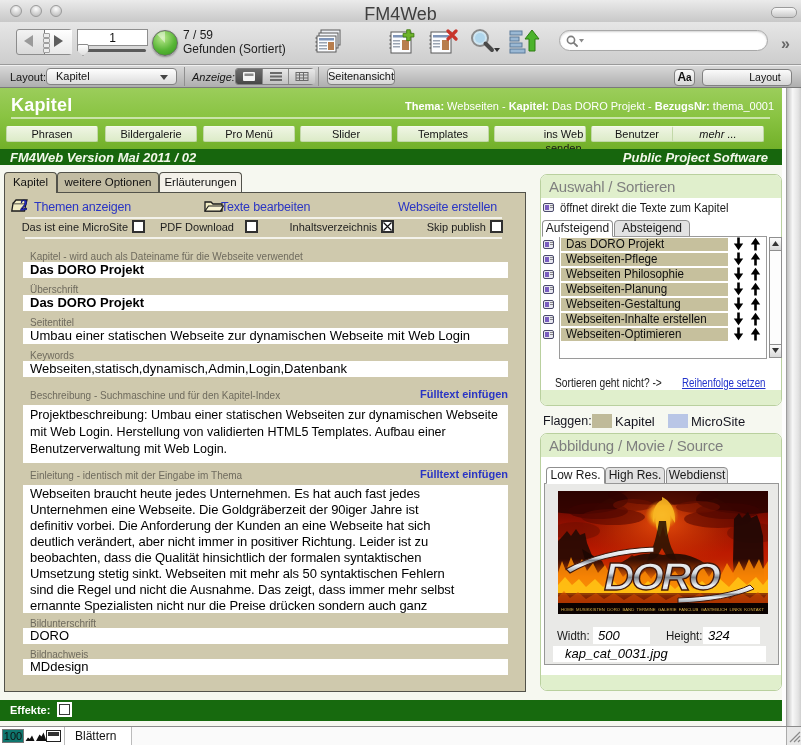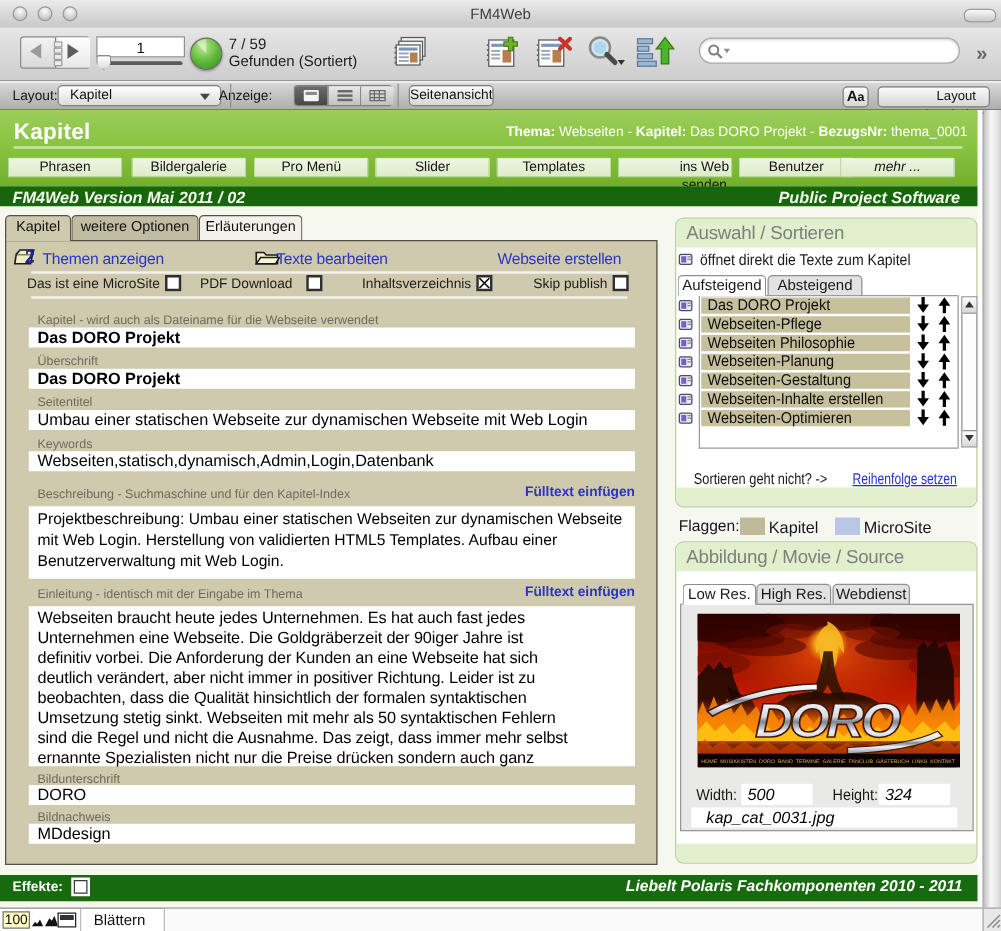--- a/index.html
+++ b/index.html
@@ -1,20 +1,20 @@
 <!DOCTYPE html>
 <html><head><meta charset="utf-8">
 <style>
 html,body{margin:0;padding:0;}
 body{width:801px;height:745px;position:relative;font-family:"Liberation Sans",sans-serif;overflow:hidden;background:#fff;}
 .abs{position:absolute;}
 
 #titlebar{left:0;top:0;width:801px;height:22px;background:linear-gradient(#ebebeb,#d2d2d2 70%,#c8c8c8);border-bottom:1px solid #9b9b9b;}
 .tl{width:12px;height:12px;border-radius:50%;top:5px;background:radial-gradient(circle at 50% 30%,#fdfdfd,#cfcfcf 60%,#b5b5b5);border:1px solid #9a9a9a;box-sizing:border-box;}
-#wtitle{top:4px;left:0;width:801px;text-align:center;font-size:12px;color:#3f3f3f;}
+#wtitle{top:4px;left:0;width:801px;text-align:center;font-size:18px;color:#3f3f3f;}
 #capsule{left:771px;top:7px;width:24px;height:9px;border-radius:5px;background:linear-gradient(#fafafa,#c9c9c9);border:1px solid #9a9a9a;}
 #tb1{left:0;top:22px;width:801px;height:43px;background:linear-gradient(#e6e6e6,#cdcdcd);border-bottom:1px solid #9a9a9a;box-sizing:border-box;}
 #tb2{left:0;top:65px;width:801px;height:23px;background:linear-gradient(#d8d8d8,#aeaeae);border-bottom:1px solid #7a7a7a;box-sizing:border-box;border-top:1px solid #f0f0f0;}
 
 #book{left:16px;top:29px;width:56px;height:26px;border:1px solid #8c8c8c;border-radius:3px;background:linear-gradient(#f3f3f3,#d9d9d9);box-sizing:border-box;}
 #book .pageR{position:absolute;left:27px;top:0px;width:27px;height:24px;background:linear-gradient(#ffffff,#e8e8e8);border-left:1px solid #777;}
 #book .bindN{position:absolute;left:25.5px;width:5px;height:2.5px;background:#ececec;border:1px solid #9f9f9f;border-radius:1px;}
 .arrL{width:0;height:0;border-top:6px solid transparent;border-bottom:6px solid transparent;border-right:9px solid #9a9a9a;}
 .arrR{width:0;height:0;border-top:6px solid transparent;border-bottom:6px solid transparent;border-left:9px solid #5e5e5e;}
 #recfield{left:77px;top:29px;width:71px;height:17px;background:#fff;border:1px solid #8e8e8e;box-sizing:border-box;font-size:12px;text-align:center;line-height:16px;color:#111;}
@@ -167,21 +167,21 @@
  <svg class="abs" style="left:566px;top:35px;" width="22" height="12" viewBox="0 0 22 12">
   <circle cx="5" cy="5" r="3.6" fill="none" stroke="#7d7d7d" stroke-width="1.6"></circle>
   <path d="M7.8,7.8 L11,11" stroke="#7d7d7d" stroke-width="1.8" stroke-linecap="round"></path>
   <path d="M13,4 l5,0 l-2.5,3.5 z" fill="#8a8a8a"></path>
  </svg>
 </div>
 
 <div class="abs" id="tb2"></div>
 <div class="abs tb2lab" style="left:10px;">Layout:</div>
 <div class="abs" id="layoutdd">Kapitel<span class="ddarr"></span></div>
-<div class="abs tb2lab" style="left:175px;">Anzeige:</div>
+<div class="abs tb2lab" style="left:192px;font-style:italic;">Anzeige:</div>
 <div class="abs" id="seg">
  <div class="c c1"><svg width="26" height="15" viewBox="0 0 26 15">
         <rect x="7" y="3" width="12" height="9" fill="#f4f4f4" rx="1"></rect>
         <rect x="8.5" y="4.5" width="9" height="2.5" fill="#8a8a8a"></rect>
       </svg></div>
  <div class="c c2"><svg width="26" height="15" viewBox="0 0 26 15">
         <g fill="#6a6a6a">
           <rect x="7" y="3" width="12" height="2"></rect>
           <rect x="7" y="6.5" width="12" height="2"></rect>
           <rect x="7" y="10" width="12" height="2"></rect>
@@ -499,25 +499,24 @@
  <div class="abs" style="left:557px;top:629px;font-size:12.5px;color:#1a1a1a;transform:scaleX(0.92);transform-origin:0 50%;">Width:</div>
  <div class="abs" style="left:593px;top:627px;width:57px;height:17px;background:#fff;font-size:13px;font-style:italic;line-height:17px;padding-left:5px;box-sizing:border-box;">500</div>
  <div class="abs" style="left:666px;top:629px;font-size:12.5px;color:#1a1a1a;transform:scaleX(0.92);transform-origin:0 50%;">Height:</div>
  <div class="abs" style="left:703px;top:627px;width:57px;height:17px;background:#fff;font-size:13px;font-style:italic;line-height:17px;padding-left:5px;box-sizing:border-box;">324</div>
  <div class="abs" style="left:553px;top:646px;width:213px;height:16px;background:#fff;font-size:13px;font-style:italic;line-height:16px;padding-left:12px;box-sizing:border-box;">kap_cat_0031.jpg</div>
 </div>
 
 <div class="abs" id="bgreen">
  <span style="position:absolute;left:10px;top:4px;font-size:11px;font-weight:bold;color:#fff;">Effekte:</span>
  <span style="position:absolute;left:59px;top:4px;width:11px;height:11px;background:#fff;border:1px solid #3a3a3a;box-shadow:0 0 0 2px #fff;box-sizing:border-box;"></span>
- <span style="position:absolute;right:12px;top:2px;font-size:12.5px;font-weight:bold;font-style:italic;color:#fff;">Liebelt Polaris Fachkomponenten 2010 - 2011</span>
 </div>
 
 <div class="abs" id="statusbar"></div>
-<div class="abs" style="left:2px;top:729px;width:22px;height:14px;background:#fef9c3;border:1px solid #777;box-sizing:border-box;font-size:11px;text-align:center;line-height:12px;color:#111;">100</div>
+<div class="abs" style="left:2px;top:729px;width:22px;height:14px;background:#0f766e;border:1px solid #777;box-sizing:border-box;font-size:11px;text-align:center;line-height:12px;color:#111;">100</div>
 <svg class="abs" style="left:25px;top:730px;" width="22" height="13" viewBox="0 0 22 13">
  <path d="M0.5,11 L3,7.5 L4.8,9 L7,5.5 L9.5,11 Z" fill="#111"></path>
  <path d="M11,11 L14.5,4.5 L16.5,6.5 L18.5,2.5 L21.5,11 Z" fill="#111"></path>
 </svg>
 <div class="abs" style="left:46px;top:730px;width:15px;height:12px;border:1px solid #222;box-sizing:border-box;background:#fff;">
     <div style="height:4px;background:#333;margin:1px;"></div>
   </div>
 <div class="abs" style="left:64px;top:727px;width:1px;height:18px;background:#bbb;"></div>
 <div class="abs" style="left:75px;top:729px;font-size:12px;color:#111;">Blättern</div>
 <div class="abs" style="left:131px;top:727px;width:1px;height:18px;background:#bbb;"></div>

